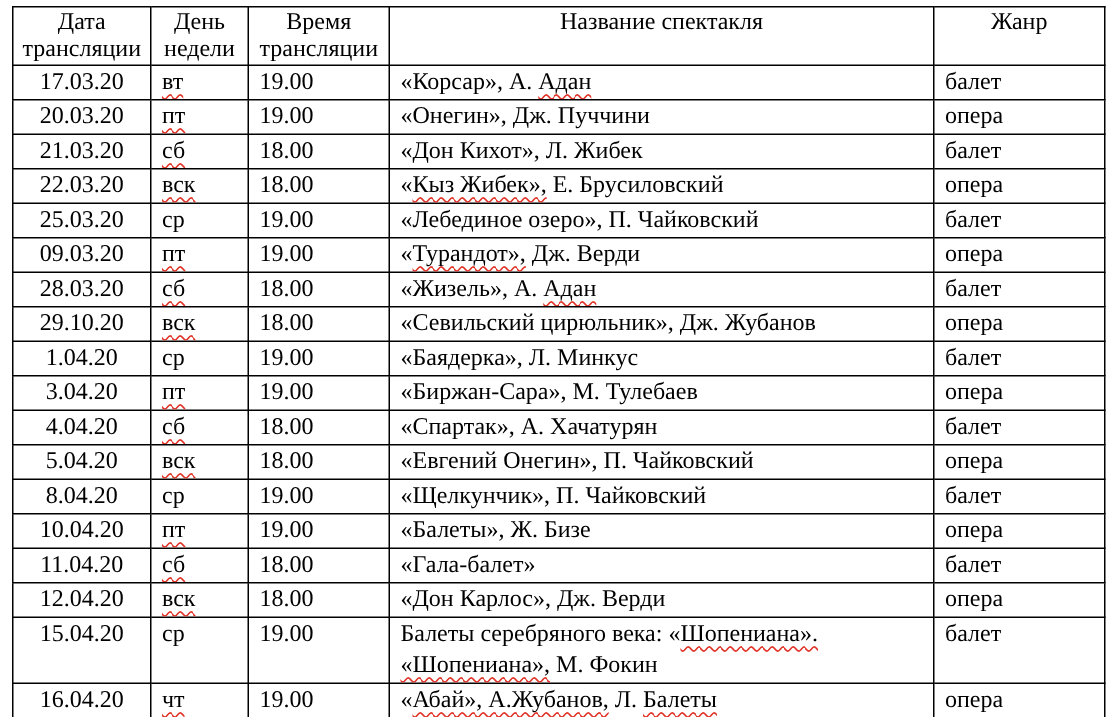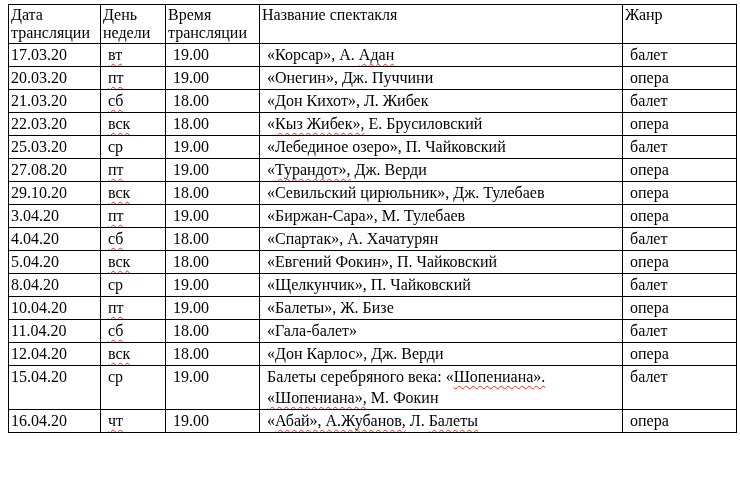--- a/index.html
+++ b/index.html
@@ -21,30 +21,30 @@
     border-collapse:collapse;table-layout:fixed;
     width:729px;
   }
   .schedule th,.schedule td{
     border:1px solid var(--border-color);
     vertical-align:top;
     overflow:hidden;
   }
   .schedule th{
     font-weight:normal;
-    text-align:left;
+    text-align:center;
     line-height:18px;
     padding:1px 2px 1px 2px;
     height:38px;
   }
   .schedule td{
     line-height:21px;
     padding:0px 7px 1px 7px;
   }
-  td.c-date{text-align:left;padding:0 2px 1px 2px;}
+  td.c-date{text-align:center;padding:0 2px 1px 2px;}
   td.c-day,td.c-time,td.c-title,td.c-genre{text-align:left;}
   .sp{
     text-decoration-line:underline;
     text-decoration-style:wavy;
     text-decoration-color:var(--sp-color);
     text-decoration-thickness:1px;
     text-underline-offset:3px;
     text-decoration-skip-ink:none;
   }
 </style>
@@ -98,52 +98,66 @@
         <td class="c-genre">опера</td>
       </tr>
       <tr>
         <td class="c-date">25.03.20</td>
         <td class="c-day"><span>ср</span></td>
         <td class="c-time">19.00</td>
         <td class="c-title"><span>«Лебединое озеро», П. Чайковский</span></td>
         <td class="c-genre">балет</td>
       </tr>
       <tr>
-        <td class="c-date">27.08.20</td>
+        <td class="c-date">09.03.20</td>
         <td class="c-day"><span class="sp">пт</span></td>
         <td class="c-time">19.00</td>
         <td class="c-title"><span>«</span><span class="sp">Турандот»,</span><span> Дж. Верди</span></td>
         <td class="c-genre">опера</td>
       </tr>
       <tr>
+        <td class="c-date">28.03.20</td>
+        <td class="c-day"><span class="sp">сб</span></td>
+        <td class="c-time">18.00</td>
+        <td class="c-title"><span>«Жизель», А. </span><span class="sp">Адан</span></td>
+        <td class="c-genre">балет</td>
+      </tr>
+      <tr>
         <td class="c-date">29.10.20</td>
         <td class="c-day"><span class="sp">вск</span></td>
         <td class="c-time">18.00</td>
-        <td class="c-title"><span>«Севильский цирюльник», Дж. Тулебаев</span></td>
-        <td class="c-genre">опера</td>
+        <td class="c-title"><span>«Севильский цирюльник», Дж. Жубанов</span></td>
+        <td class="c-genre">опера</td>
+      </tr>
+      <tr>
+        <td class="c-date">1.04.20</td>
+        <td class="c-day"><span>ср</span></td>
+        <td class="c-time">19.00</td>
+        <td class="c-title"><span>«Баядерка», Л. Минкус</span></td>
+        <td class="c-genre">балет</td>
       </tr>
       <tr>
         <td class="c-date">3.04.20</td>
         <td class="c-day"><span class="sp">пт</span></td>
         <td class="c-time">19.00</td>
         <td class="c-title"><span>«Биржан-Сара», М. Тулебаев</span></td>
         <td class="c-genre">опера</td>
       </tr>
       <tr>
         <td class="c-date">4.04.20</td>
         <td class="c-day"><span class="sp">сб</span></td>
         <td class="c-time">18.00</td>
         <td class="c-title"><span>«Спартак», А. Хачатурян</span></td>
         <td class="c-genre">балет</td>
       </tr>
       <tr>
         <td class="c-date">5.04.20</td>
         <td class="c-day"><span class="sp">вск</span></td>
         <td class="c-time">18.00</td>
-        <td class="c-title"><span>«Евгений Фокин», П. Чайковский</span></td>
+        <td class="c-title"><span>«Евгений Онегин», П. Чайковский</span></td>
         <td class="c-genre">опера</td>
       </tr>
       <tr>
         <td class="c-date">8.04.20</td>
         <td class="c-day"><span>ср</span></td>
         <td class="c-time">19.00</td>
         <td class="c-title"><span>«Щелкунчик», П. Чайковский</span></td>
         <td class="c-genre">балет</td>
       </tr>
       <tr>

